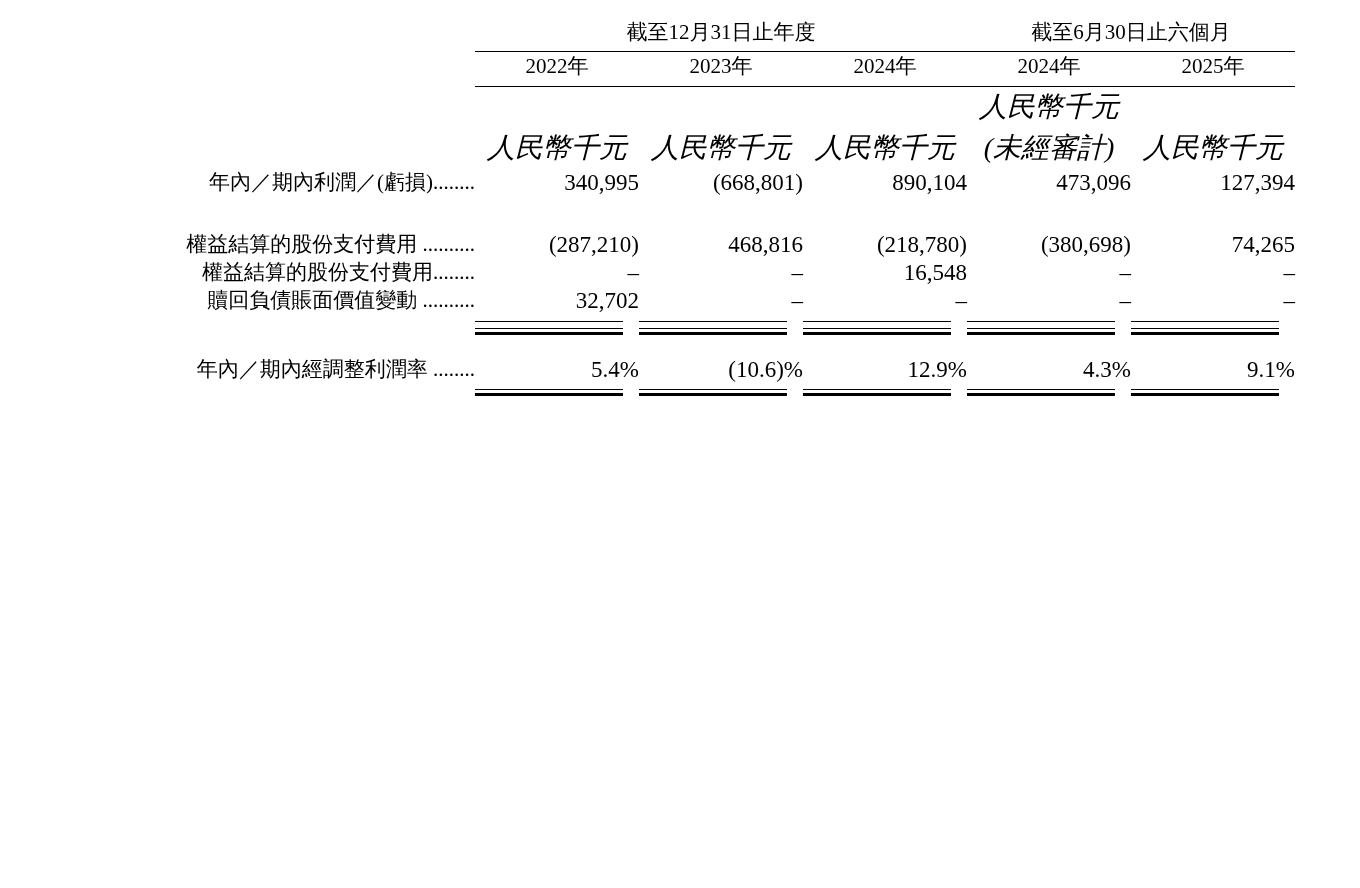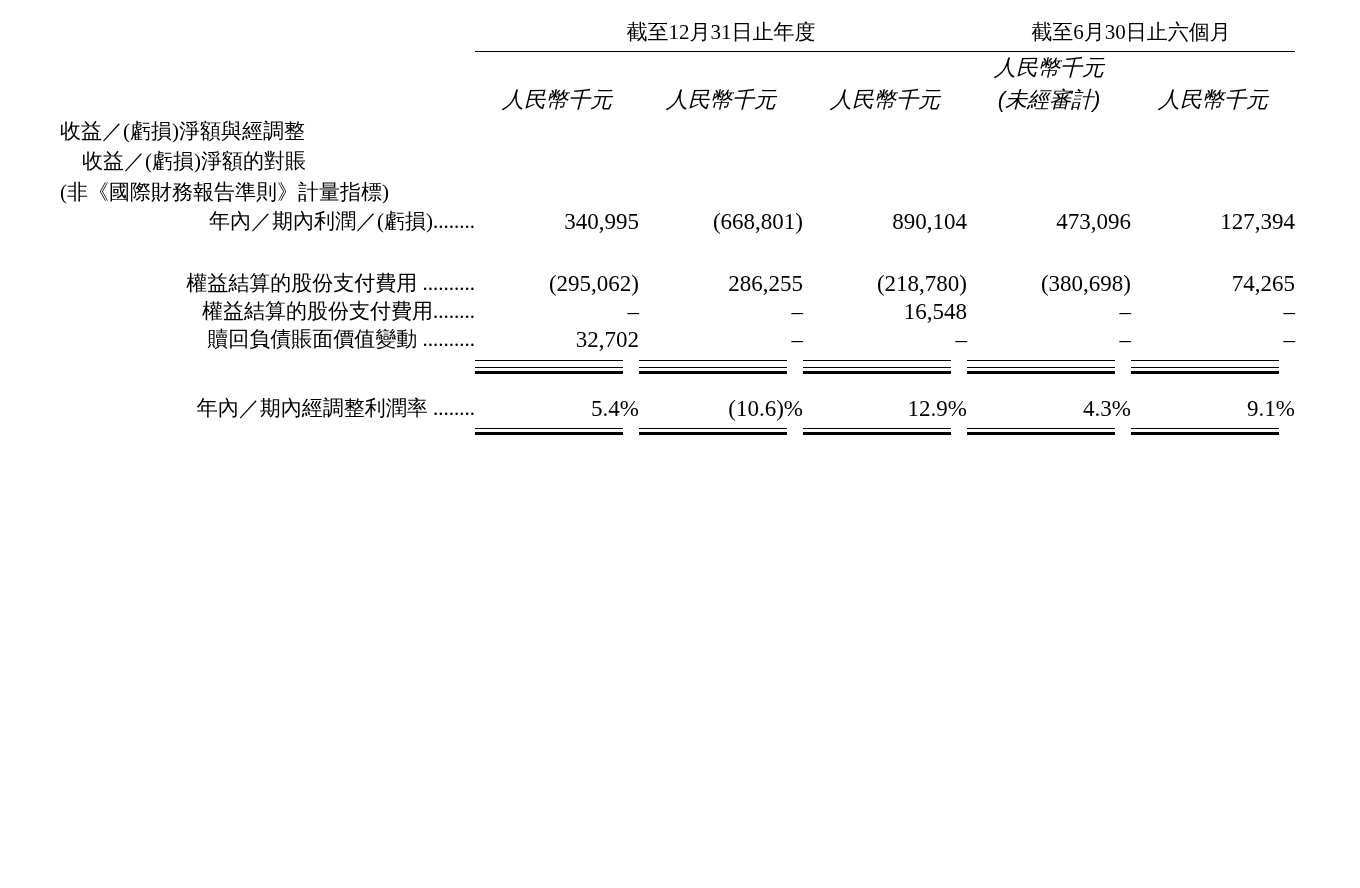--- a/index.html
+++ b/index.html
@@ -61,26 +61,26 @@
     white-space: nowrap;
   }
   .yr-head .rule {
     display: block;
     height: 1px;
     background: #000;
     margin-top: 6px;
   }
   .unit-head {
     text-align: center;
-    font-size: 22px;
+    font-size: 28px;
     font-style: italic;
     padding-top: 12px;
     line-height: 1.45;
     white-space: nowrap;
-    font-family: Liberation Sans, sans-serif;
+    font-family: Liberation Serif, serif;
   }
   .unit-head .sub {
     display: block;
     font-style: italic;
   }
 
   
   .sec-title {
     font-weight: bold;
     font-size: 21px;
@@ -163,20 +163,43 @@
         <td class="grp-head" colspan="3">
           <span>截至12月31日止年度</span>
           <span class="rule"></span>
         </td>
         <td class="grp-head" colspan="2">
           <span>截至6月30日止六個月</span>
           <span class="rule"></span>
         </td>
       </tr>
 
+      <tr>
+        <td></td>
+        <td class="yr-head">
+          <span>2022年</span>
+          <span class="rule"></span>
+        </td>
+        <td class="yr-head">
+          <span>2023年</span>
+          <span class="rule"></span>
+        </td>
+        <td class="yr-head">
+          <span>2024年</span>
+          <span class="rule"></span>
+        </td>
+        <td class="yr-head">
+          <span>2024年</span>
+          <span class="rule"></span>
+        </td>
+        <td class="yr-head">
+          <span>2025年</span>
+          <span class="rule"></span>
+        </td>
+      </tr>
 
       <tr>
         <td></td>
         <td class="unit-head">
           <span>人民幣千元</span>
         </td>
         <td class="unit-head">
           <span>人民幣千元</span>
         </td>
         <td class="unit-head">
@@ -184,32 +207,20 @@
         </td>
         <td class="unit-head">
           <span>人民幣千元</span>
           <span class="sub">(未經審計)</span>
         </td>
         <td class="unit-head">
           <span>人民幣千元</span>
         </td>
       </tr>
 
-      <tr>
-        <td class="sec-title">
-          <span class="l1">收益／(虧損)淨額與經調整</span>
-          <span class="l2">收益／(虧損)淨額的對賬</span>
-          <span class="l3">(非《國際財務報告準則》計量指標)</span>
-        </td>
-        <td></td>
-          <td></td>
-          <td></td>
-        <td></td>
-          <td></td>
-      </tr>
 
       <tr>
         <td class="row-label">年內／期內利潤／(虧損)........</td>
         <td class="num">340,995</td>
         <td class="num">(668,801)</td>
         <td class="num">890,104</td>
         <td class="num">473,096</td>
         <td class="num">127,394</td>
       </tr>
 
@@ -218,22 +229,22 @@
           <td></td>
           <td></td>
         <td></td>
           <td></td>
           <td></td>
       </tr>
 
 
       <tr>
         <td class="row-label">權益結算的股份支付費用 ..........</td>
-        <td class="num">(295,062)</td>
-        <td class="num">286,255</td>
+        <td class="num">(287,210)</td>
+        <td class="num">468,816</td>
         <td class="num">(218,780)</td>
         <td class="num">(380,698)</td>
         <td class="num">74,265</td>
       </tr>
 
       <tr>
         <td class="row-label indent">權益結算的股份支付費用........</td>
         <td class="num">–</td>
         <td class="num">–</td>
         <td class="num">16,548</td>

